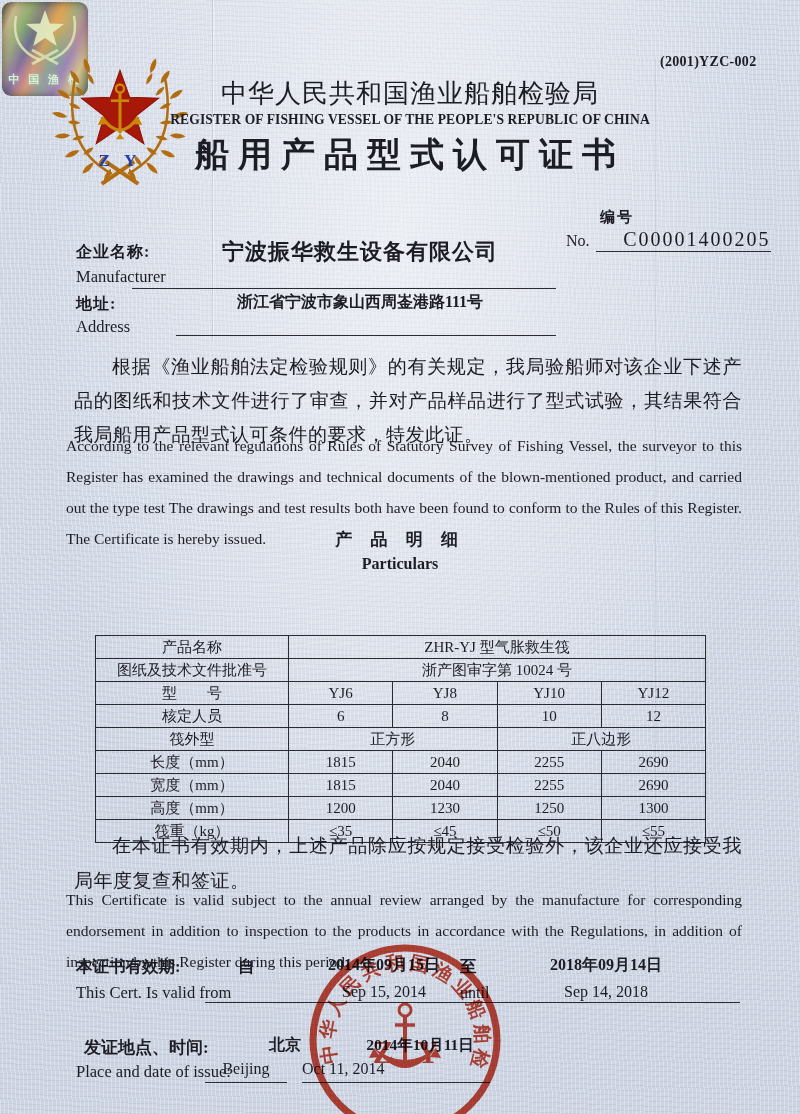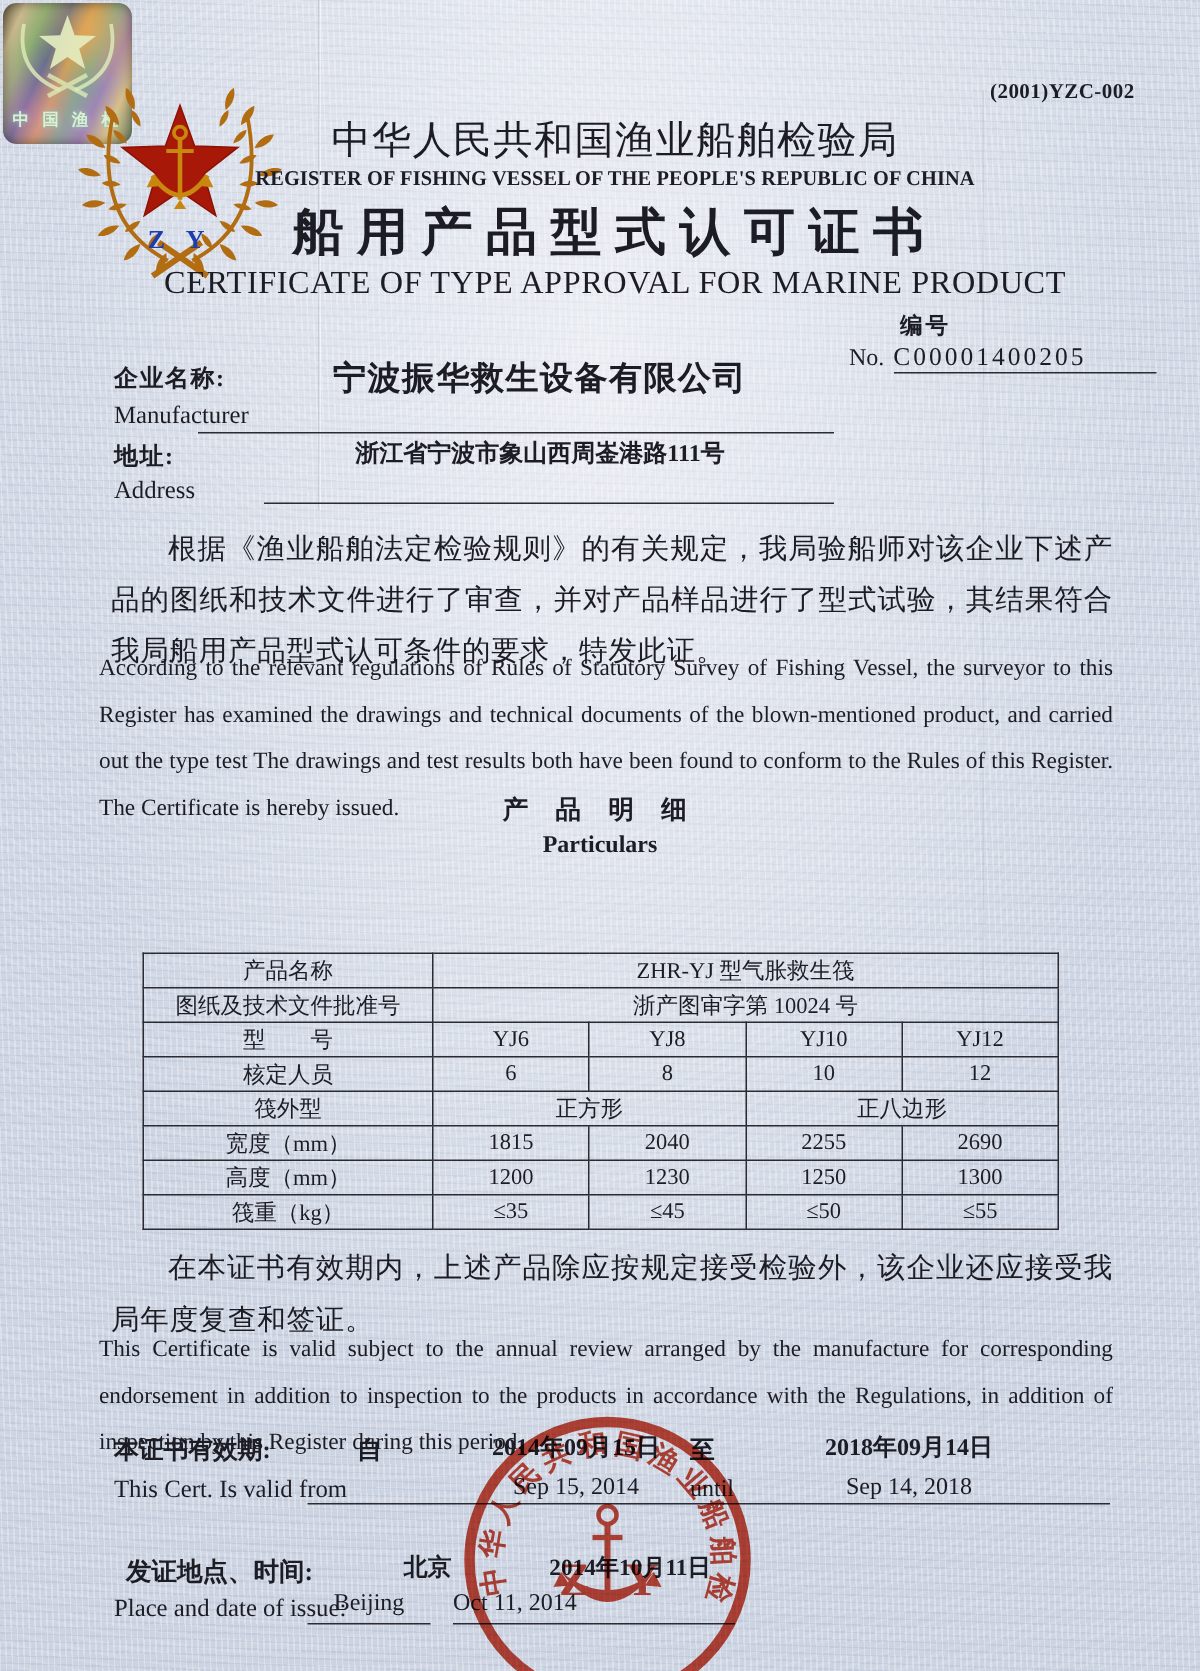--- a/index.html
+++ b/index.html
@@ -37,21 +37,21 @@
   .hdr{left:90px;width:640px;text-align:center;}
   .authority-cn{top:76px;font-size:26px;letter-spacing:1px;}
   .authority-en{top:112px;font-size:14px;font-weight:bold;transform:scaleX(.97);letter-spacing:.1px;}
   .title-cn{top:132px;font-size:34px;font-weight:bold;letter-spacing:9px;}
   .title-en{top:176px;font-size:21.5px;letter-spacing:.4px;}
 
   .certno-label{left:600px;top:208px;font-size:15px;font-weight:bold;letter-spacing:2px;}
   .certno-line{left:566px;top:228px;font-size:16px;}
   .certno-line .no{margin-right:6px;}
   .u{border-bottom:1.5px solid #2b2b33;display:inline-block;}
-  .certno-value{width:175px;text-align:left;letter-spacing:2px;font-size:17px;}
+  .certno-value{width:175px;text-align:right;letter-spacing:2px;font-size:20px;}
 
   .lbl-cn{font-size:16px;font-weight:bold;letter-spacing:1px;}
   .lbl-en{font-size:16.5px;}
   .mfr-label-cn{left:76px;top:242px;}
   .mfr-value{left:200px;top:237px;width:320px;text-align:center;font-size:22px;font-weight:bold;letter-spacing:1px;}
   .mfr-label-en{left:76px;top:267px;}
   .mfr-line{left:132px;top:270px;width:424px;height:18px;border-bottom:1.5px solid #2b2b33;}
   .addr-label-cn{left:76px;top:294px;}
   .addr-value{left:200px;top:292px;width:320px;text-align:center;font-size:16px;font-weight:bold;}
   .addr-label-en{left:76px;top:317px;}
@@ -165,21 +165,20 @@
       <line x1="59" y1="46" x2="77" y2="46" stroke-width="2.6"></line>
       <path d="M 50,62 Q 68,88 86,62" stroke-width="3.2"></path>
       <path d="M 50,62 l -4,8 l 9,-1 Z M 86,62 l 4,8 l -9,-1 Z M 68,78 l -4,6 l 8,0 Z" fill="#c8870e" stroke="none"></path>
     </g>
     <text x="68" y="110" text-anchor="middle" font-size="17" font-weight="bold" fill="#1d3fae" letter-spacing="5" font-family="Liberation Serif, serif">Z Y</text>
   </svg>
 
   <div class="abs hdr authority-cn">中华人民共和国渔业船舶检验局</div>
   <div class="abs hdr authority-en">REGISTER OF FISHING VESSEL OF THE PEOPLE'S REPUBLIC OF CHINA</div>
   <div class="abs hdr title-cn">船用产品型式认可证书</div>
-  <div class="abs hdr title-en">CERTIFICATE OF TYPE APPROVAL FOR MARINE PRODUCT</div>
 
   <div class="abs certno-label">编号</div>
   <div class="abs certno-line">
     <span class="no">No.</span><span class="u certno-value">C00001400205</span>
   </div>
 
   <div class="abs lbl-cn mfr-label-cn">企业名称:</div>
   <div class="abs mfr-value">宁波振华救生设备有限公司</div>
   <div class="abs lbl-en mfr-label-en">Manufacturer</div>
   <div class="abs mfr-line"></div>
@@ -215,20 +214,27 @@
       <td class="rowlbl">核定人员</td>
       <td>6</td>
       <td>8</td>
       <td>10</td>
       <td>12</td>
     </tr>
     <tr>
       <td class="rowlbl">筏外型</td>
       <td colspan="2">正方形</td>
       <td colspan="2">正八边形</td>
+    </tr>
+    <tr>
+      <td class="rowlbl">长度（mm）</td>
+      <td>1815</td>
+      <td>2040</td>
+      <td>2255</td>
+      <td>2690</td>
     </tr>
     <tr>
       <td class="rowlbl">宽度（mm）</td>
       <td>1815</td>
       <td>2040</td>
       <td>2255</td>
       <td>2690</td>
     </tr>
     <tr>
       <td class="rowlbl">高度（mm）</td>

